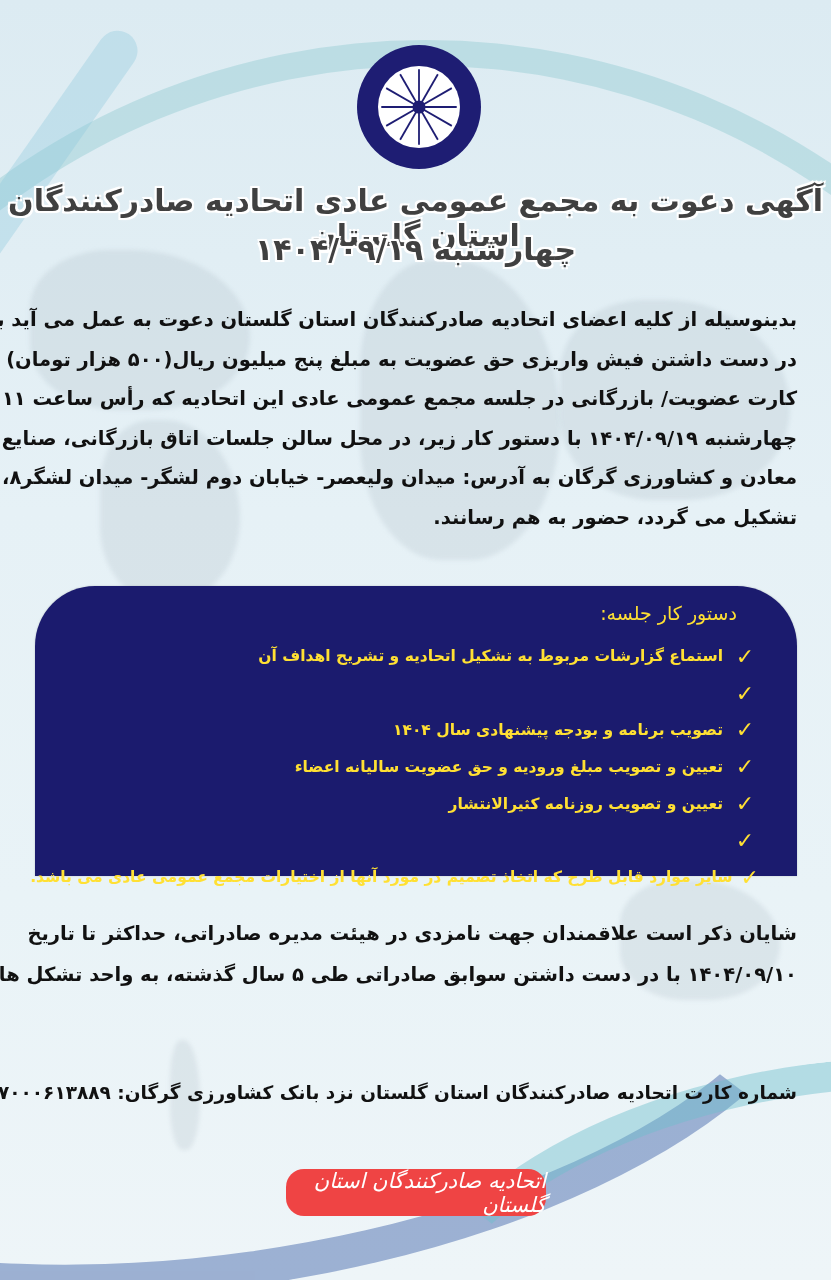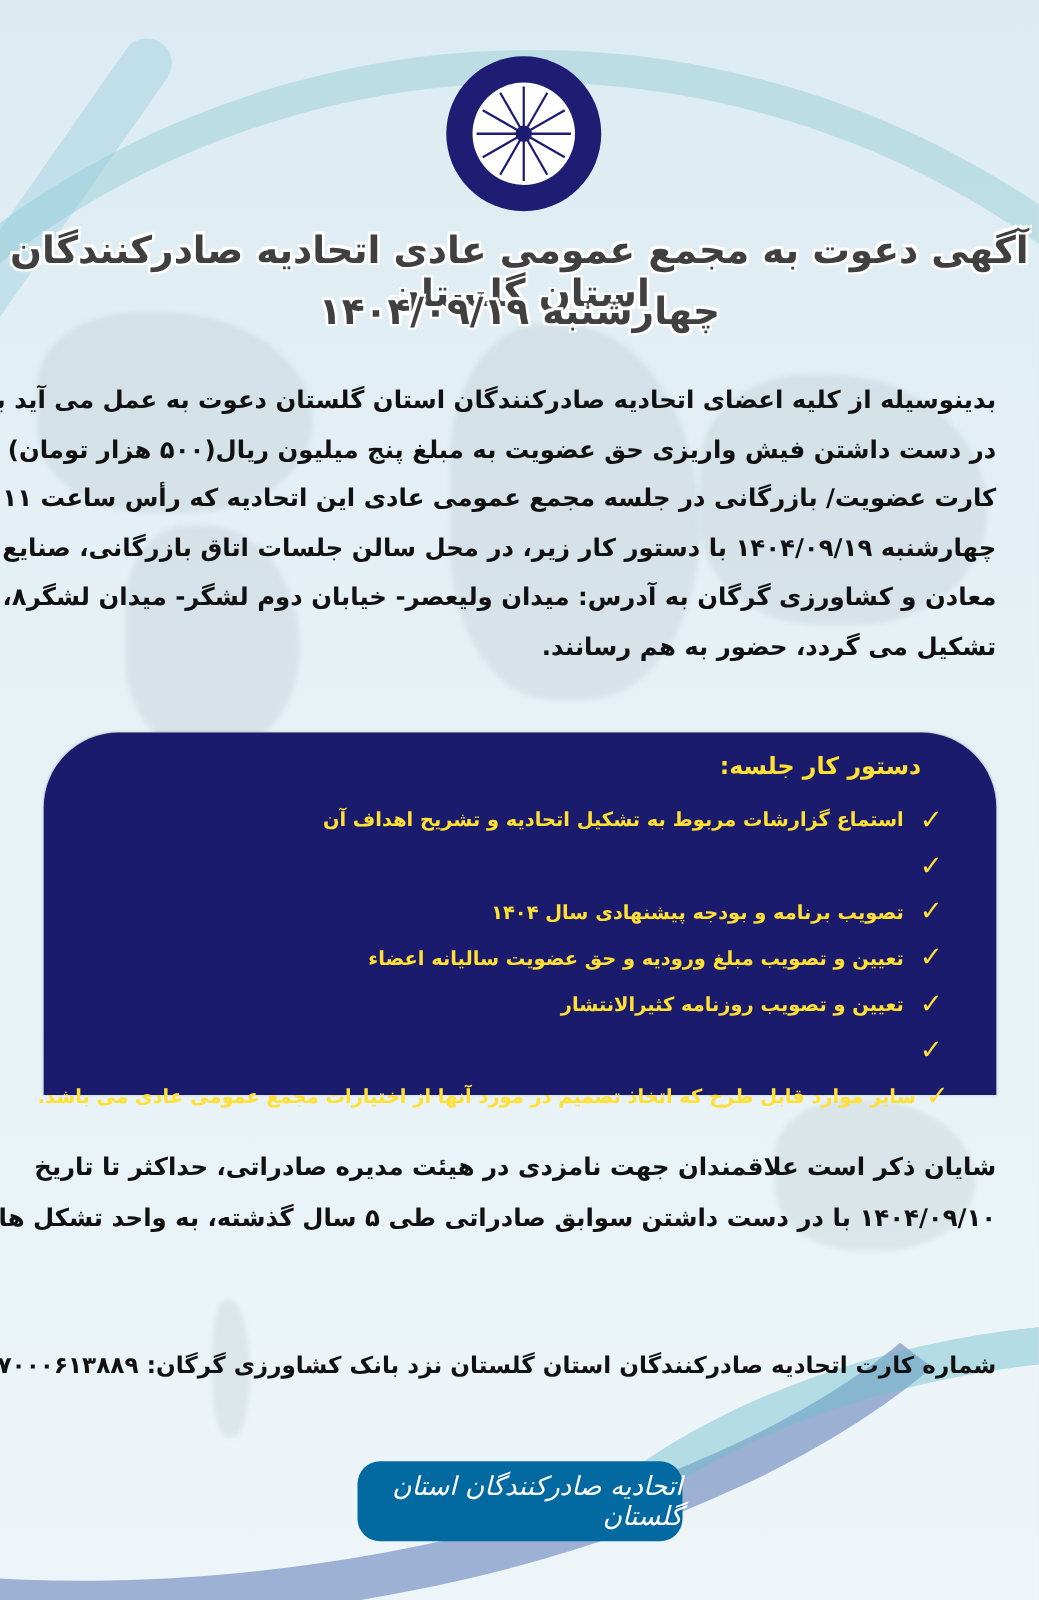--- a/index.html
+++ b/index.html
@@ -23,30 +23,30 @@
   .title { position: absolute; left: 0; right: 0; text-align: center; direction: rtl; color: #404040; font-weight: bold;
            text-shadow: 0 0 3px #fff, 0 0 3px #fff, 0 0 4px #fff, 2px 2px 0 #fff, -2px -2px 0 #fff, 2px -2px 0 #fff, -2px 2px 0 #fff; }
   .title-1 { top: 183px; font-size: 30px; }
   .title-2 { top: 232px; font-size: 30px; }
 
   .body-text { position: absolute; right: 34px; width: 765px; direction: rtl; text-align: justify; text-align-last: right; color: #111; font-weight: bold; font-size: 19.5px; }
   .para1 { top: 300px; line-height: 39.5px; }
   .para1 .line { display: block; height: 39.5px; white-space: nowrap; }
 
   .agenda-box { position: absolute; left: 35px; top: 586px; width: 762px; height: 290px; background: #1b1b6e; border-radius: 60px 60px 0 0; box-shadow: 0 0 2px rgba(0,0,0,0.2); }
-  .agenda-title { position: absolute; right: 60px; top: 16px; color: #ffe033; font-weight: bold; font-size: 19px; direction: rtl; }
+  .agenda-title { position: absolute; right: 60px; top: 16px; color: #ffe033; font-weight: normal; font-size: 19px; direction: rtl; }
   .agenda-list { position: absolute; right: 38px; top: 52px; left: 20px; direction: rtl; list-style: none; margin: 0; padding: 0; }
   .agenda-item { display: flex; align-items: center; height: 36.8px; color: #ffe033; font-weight: bold; font-size: 15.5px; white-space: nowrap; }
   .check { color: #ffe033; font-size: 22px; width: 28px; margin-left: 8px; text-align: center; }
 
   .para2 { top: 913px; line-height: 41px; }
   .para2 .line { display: block; height: 41px; white-space: nowrap; }
   .card-line { position: absolute; right: 34px; top: 1082px; direction: rtl; color: #111; font-weight: bold; font-size: 18.5px; white-space: nowrap; }
 
-  .footer-badge { position: absolute; left: 286px; top: 1169px; width: 260px; height: 64px; background: #0369a1; border-radius: 18px; display: flex; align-items: center; justify-content: center; }
+  .footer-badge { position: absolute; left: 286px; top: 1169px; width: 260px; height: 47px; background: #ef4444; border-radius: 18px; display: flex; align-items: center; justify-content: center; }
   .footer-badge span { color: #fff; font-family: "DejaVu Serif", serif; font-style: italic; font-size: 21px; direction: rtl; }
 </style>
 </head>
 <body>
 
 <div class="bg-layer">
   <div class="arc arc1"></div>
   <div class="arc arc2"></div>
   <div class="arc arc3"></div>
   <div class="arc4"></div>

